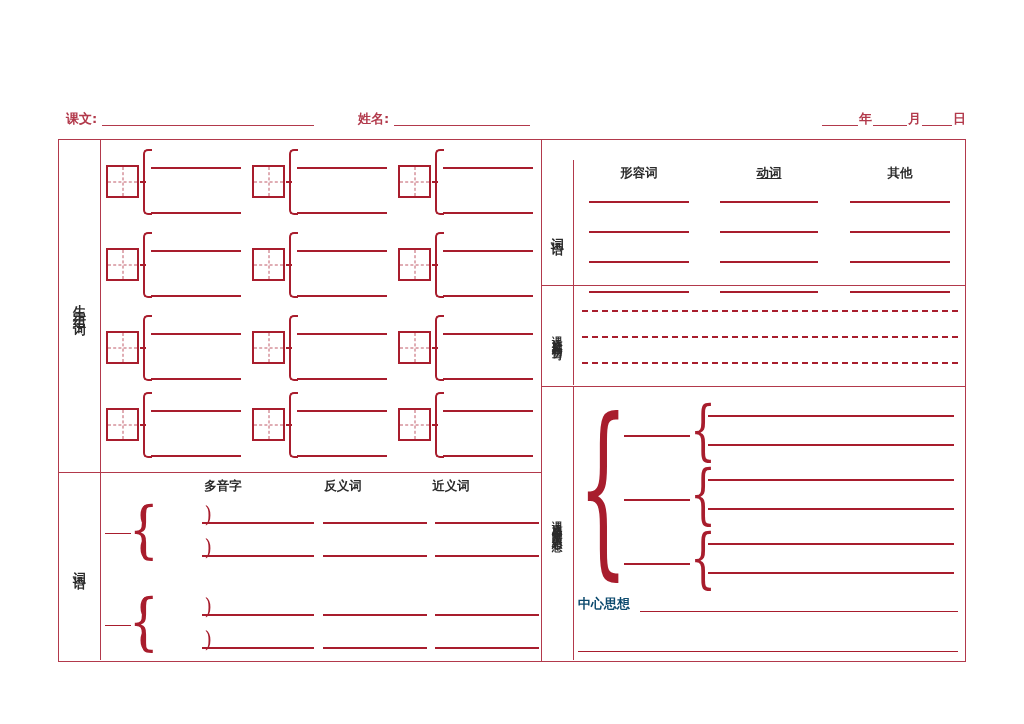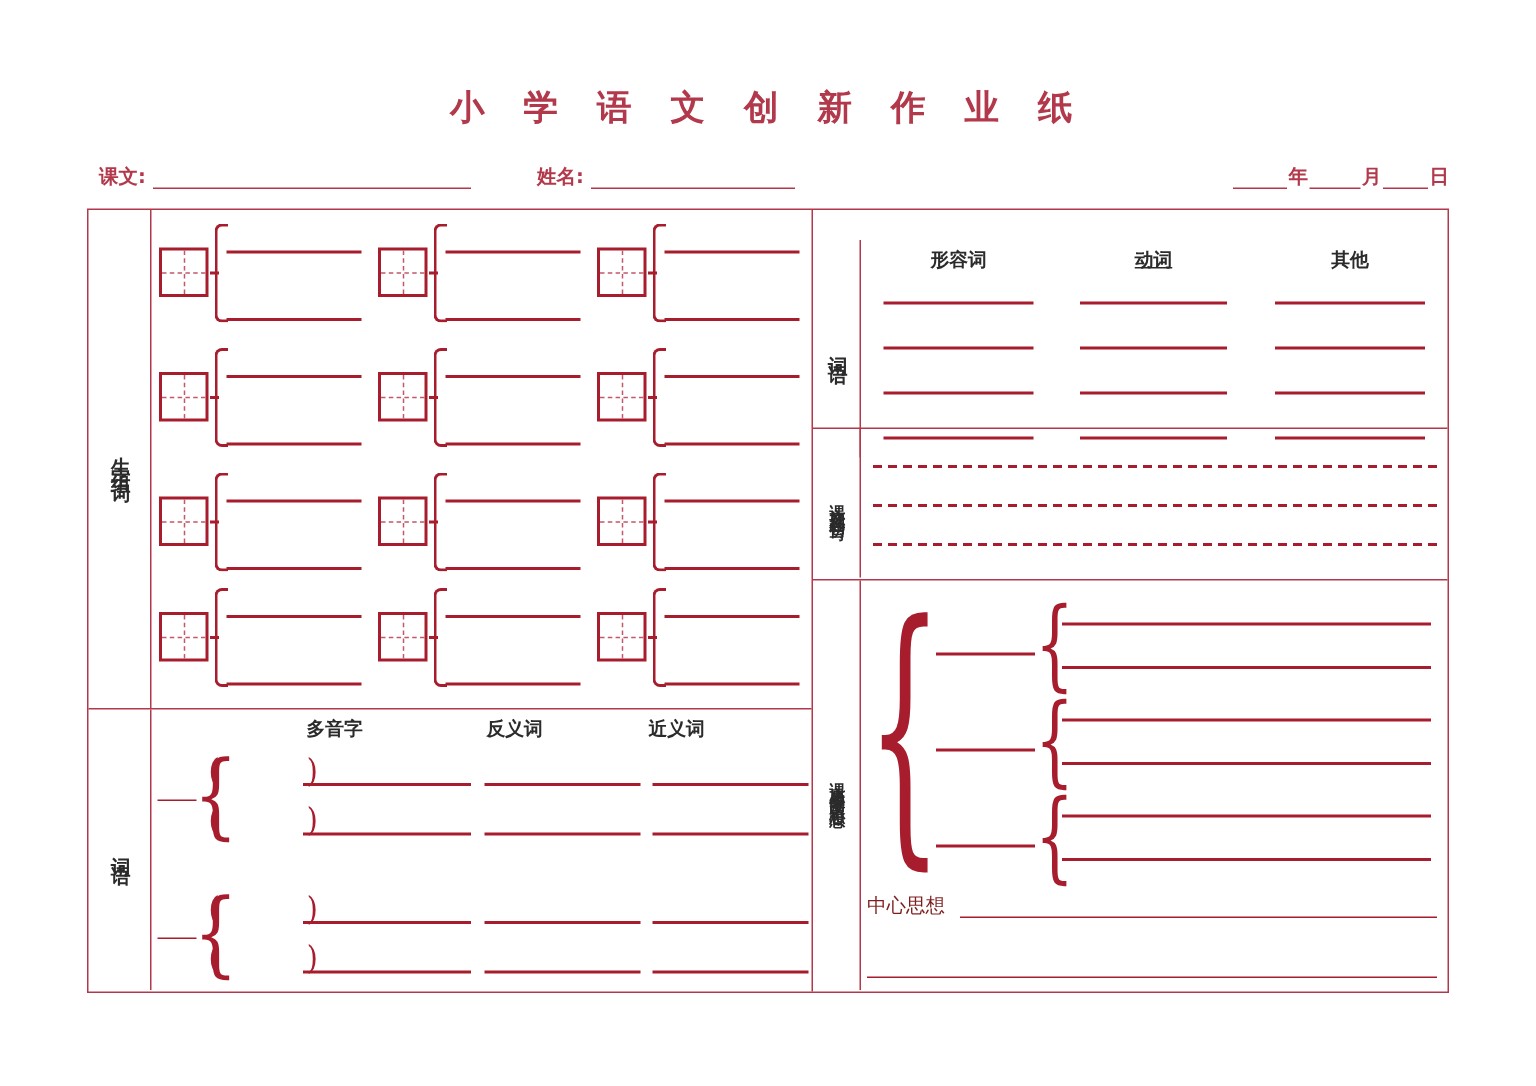--- a/index.html
+++ b/index.html
@@ -388,22 +388,22 @@
     height: 0;
     border-top: 2.2px solid #a81d2d;
   }
   .sub-line.s1 { top: 18px; }
   .sub-line.s2 { top: 47px; }
   .zhongxin-label {
     position: absolute;
     left: 4px;
     top: 208px;
     font-size: 13px;
-    font-weight: normal;
-    color: #7f1d1d;
+    font-weight: bold;
+    color: #0c4a6e;
     white-space: nowrap;
   }
   .zhongxin-line1 {
     position: absolute;
     left: 66px;
     top: 224px;
     width: 318px;
     height: 0;
     border-top: 1.9px solid #a81d2d;
   }
@@ -414,21 +414,20 @@
     width: 380px;
     height: 0;
     border-top: 1.9px solid #a81d2d;
   }
 </style>
 </head>
 <body>
 
 <div class="page">
 
-  <div class="title">小 学 语 文 创 新 作 业 纸</div>
 
   <div class="hdr">
 
     <div class="hdr-item hdr-kewen">
       <span class="hdr-lbl">课文:</span>
       <span class="ul"></span>
     </div>
 
     <div class="hdr-item hdr-name">
       <span class="hdr-lbl">姓名:</span>

